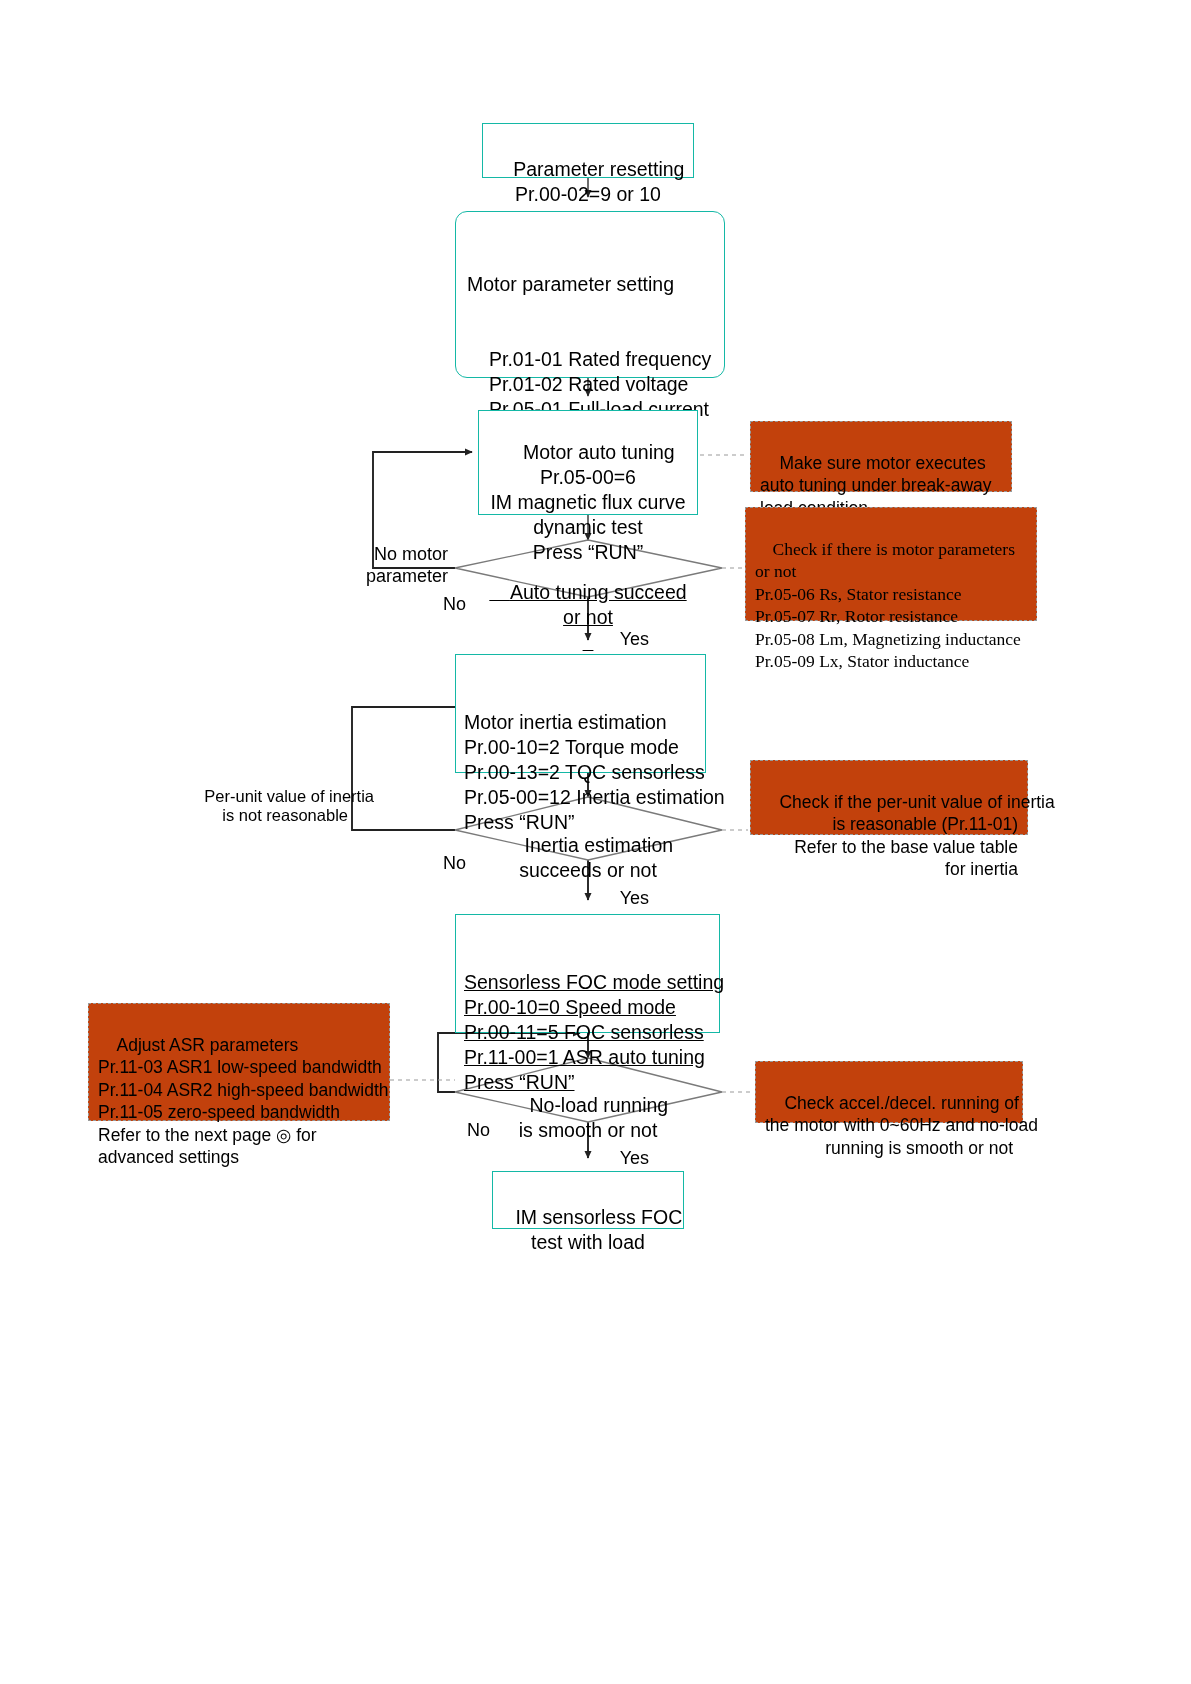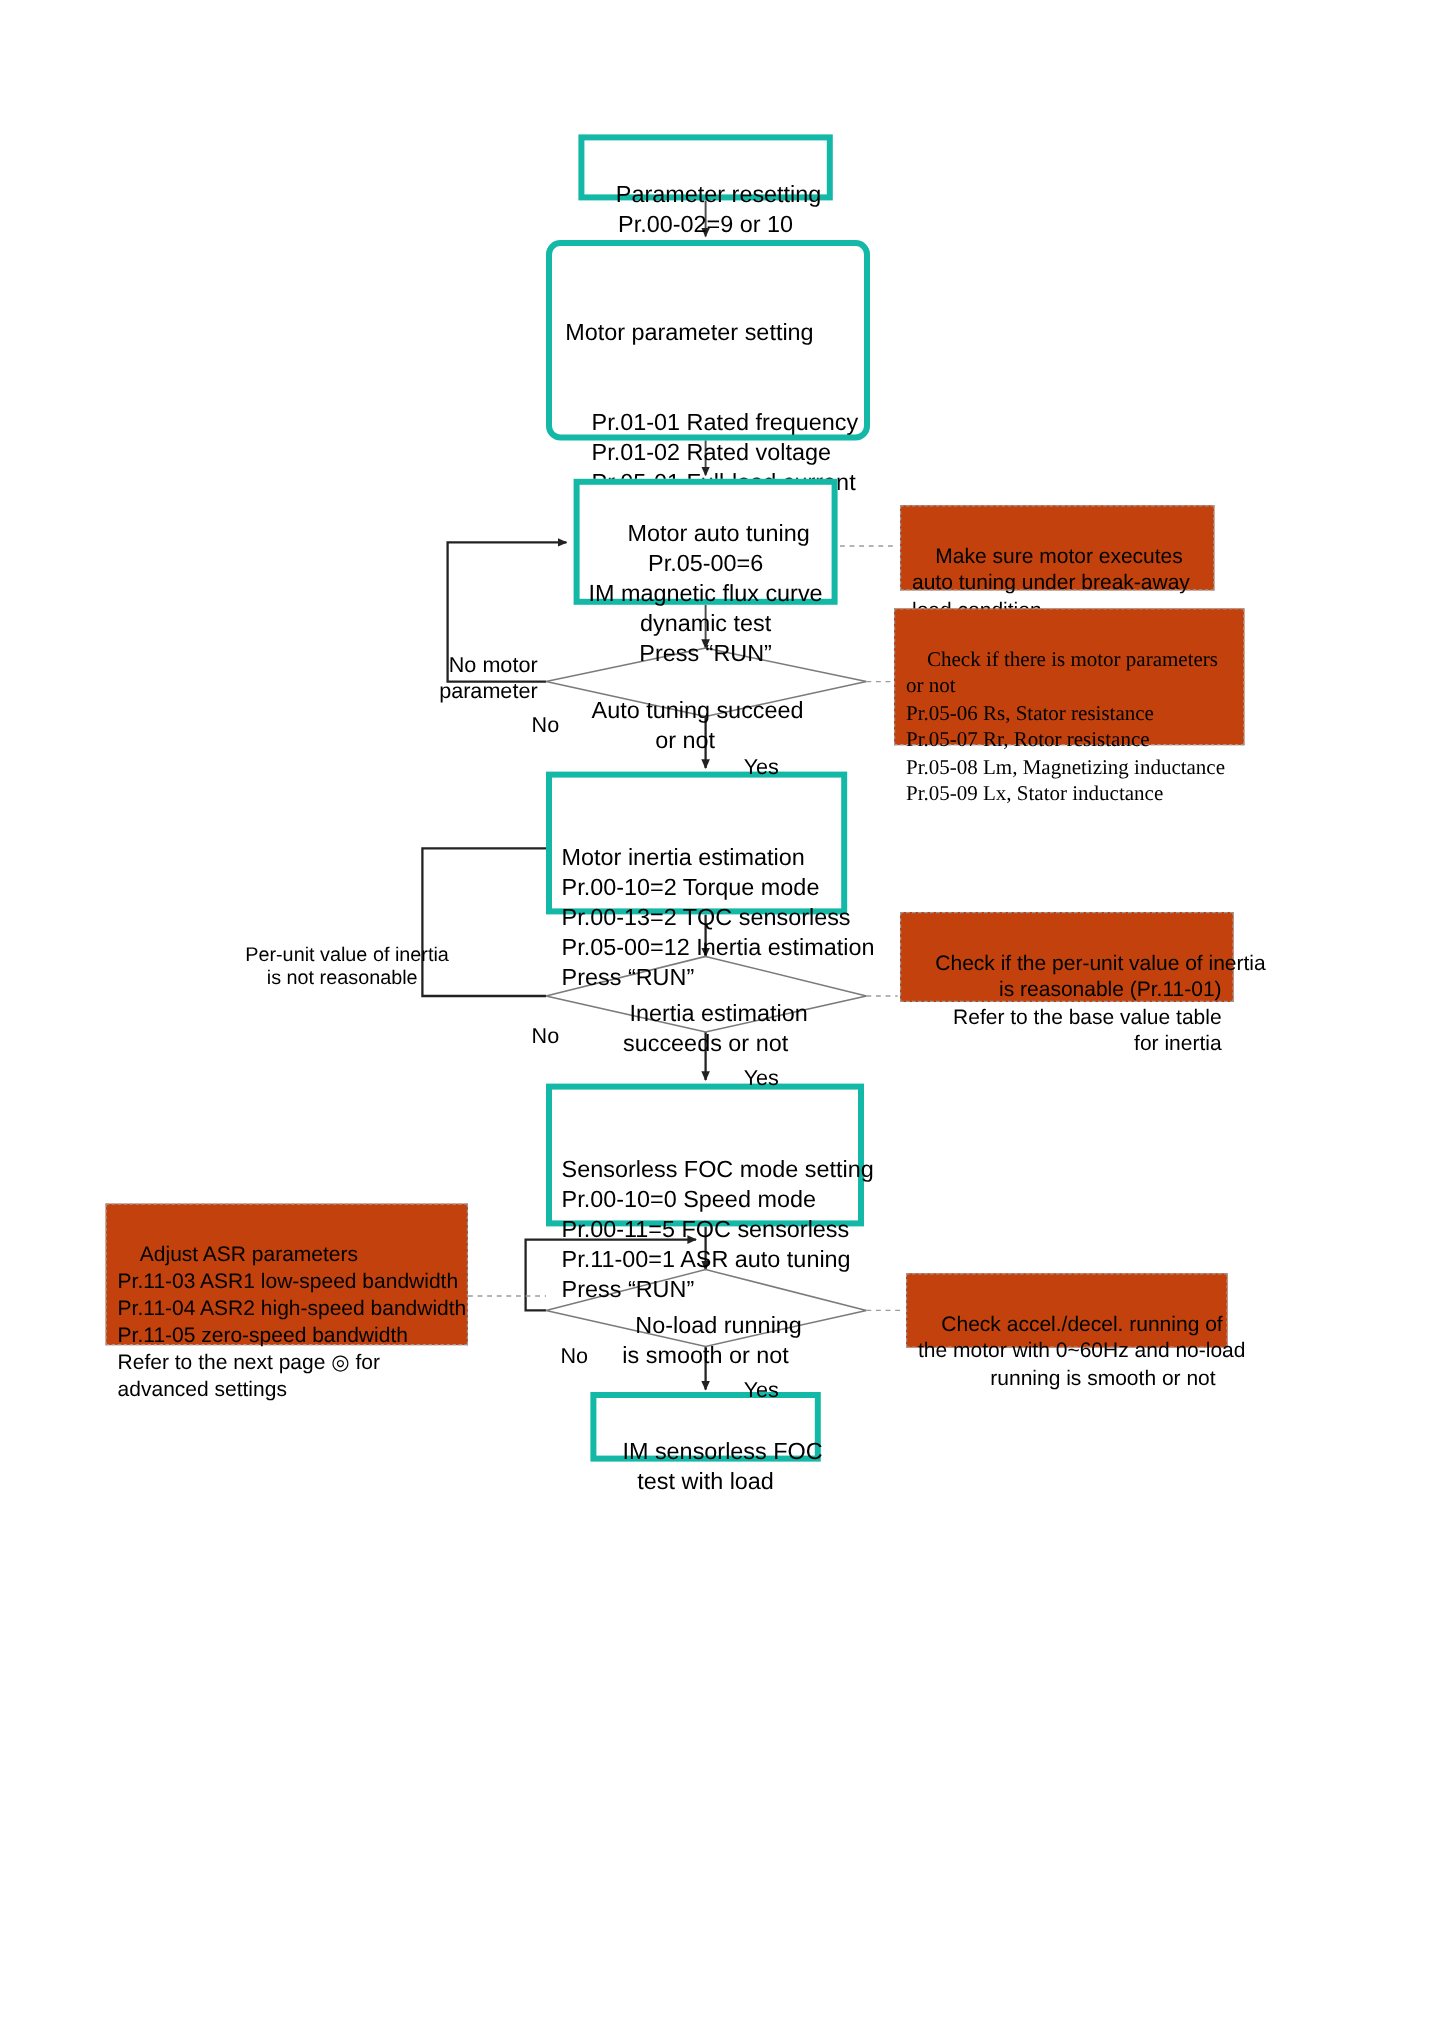--- a/index.html
+++ b/index.html
@@ -14,26 +14,27 @@
   #page {
     position: relative;
     width: 1191px;
     height: 1684px;
     background: #ffffff;
     overflow: hidden;
   }
   .node {
     position: absolute;
     box-sizing: border-box;
-    border: 5px solid #14b8a6;
+    border: 1px solid #14b8a6;
     background: #ffffff;
     font-size: 19.5px;
     line-height: 25px;
     color: #000;
     white-space: pre;
+    margin-top: 11px;
   }
   .node.center {
     text-align: center;
   }
   .node.left {
     text-align: left;
   }
   .annot {
     position: absolute;
     box-sizing: border-box;
@@ -140,40 +141,40 @@
   </div>
 
   <div class="node center" style="left:478px; top:399px; width:220px; height:105px; padding-top:4px;">
     <span>Motor auto tuning
 Pr.05-00=6
 IM magnetic flux curve
 dynamic test
 Press “RUN”</span>
   </div>
 
-  <div class="dia-text" style="left:438px; top:555px; width:266px;">
+  <div class="dia-text" style="left:455px; top:555px; width:266px;text-decoration:underline;">
     <span>Auto tuning succeed
 or not</span>
   </div>
 
   <div class="node left" style="left:455px; top:643px; width:251px; height:119px; padding:5px 0 0 8px;">
     <span style="display:block; text-align:left;">Motor inertia estimation
 Pr.00-10=2 Torque mode
 Pr.00-13=2 TQC sensorless
 Pr.05-00=12 Inertia estimation
 Press “RUN”</span>
   </div>
 
   <div class="dia-text" style="left:455px; top:808px; width:266px;">
     <span>Inertia estimation
 succeeds or not</span>
   </div>
 
   <div class="node left" style="left:455px; top:903px; width:265px; height:119px; padding:5px 0 0 8px;">
-    <span style="display:block; text-align:left;">Sensorless FOC mode setting
+    <span style="display:block; text-align:left;text-decoration:underline;">Sensorless FOC mode setting
 Pr.00-10=0 Speed mode
 Pr.00-11=5 FOC sensorless
 Pr.11-00=1 ASR auto tuning
 Press “RUN”</span>
   </div>
 
   <div class="dia-text" style="left:455px; top:1068px; width:266px;">
     <span>No-load running
 is smooth or not</span>
   </div>

